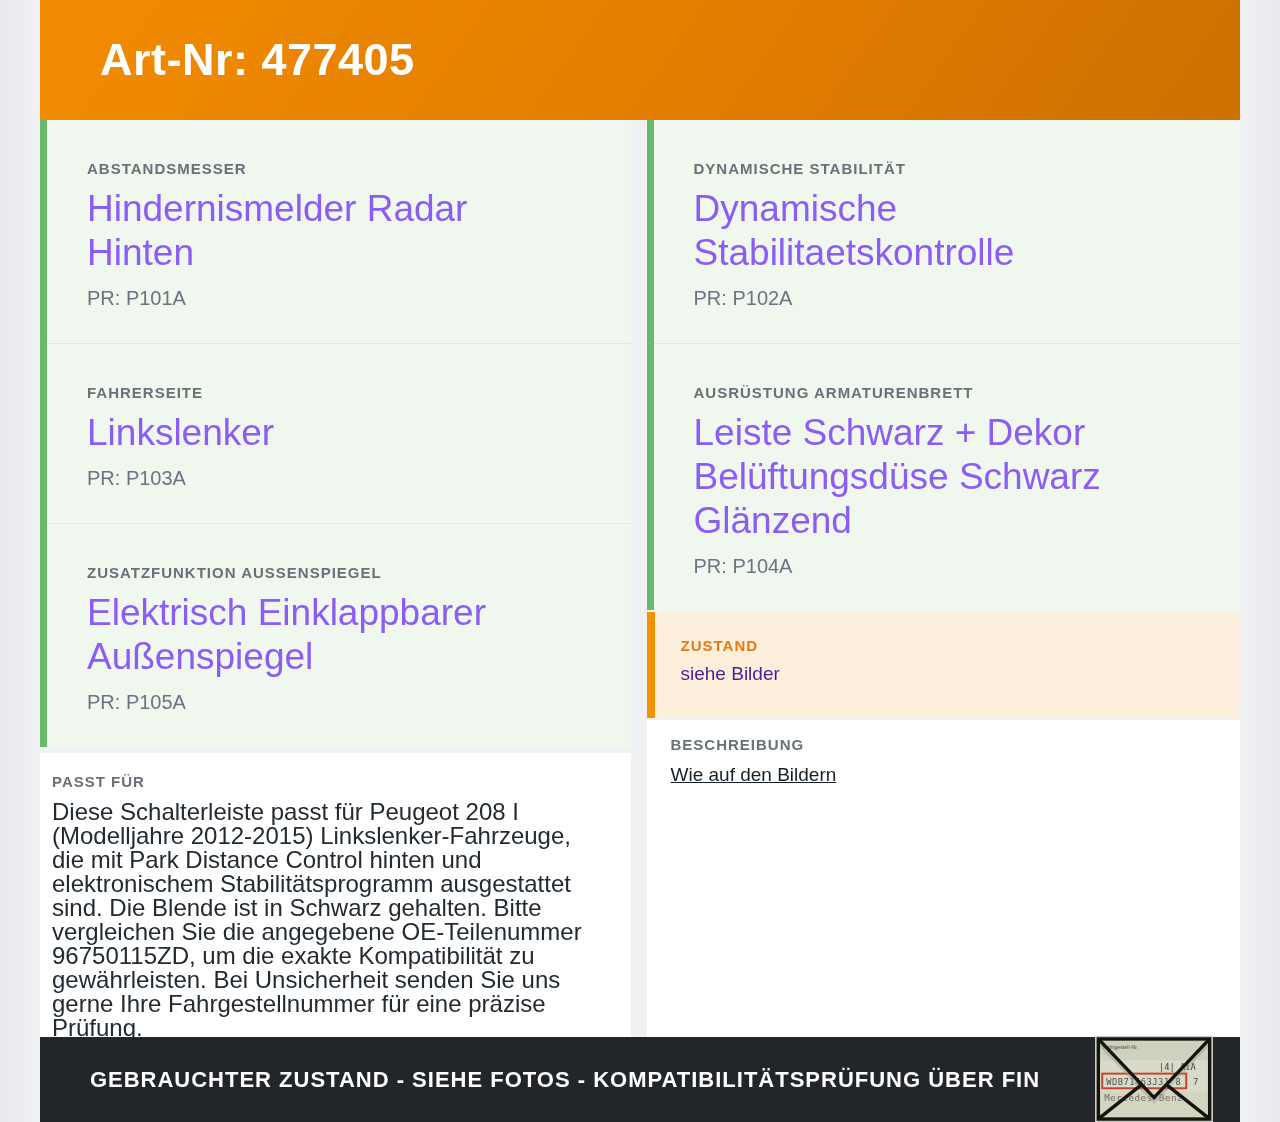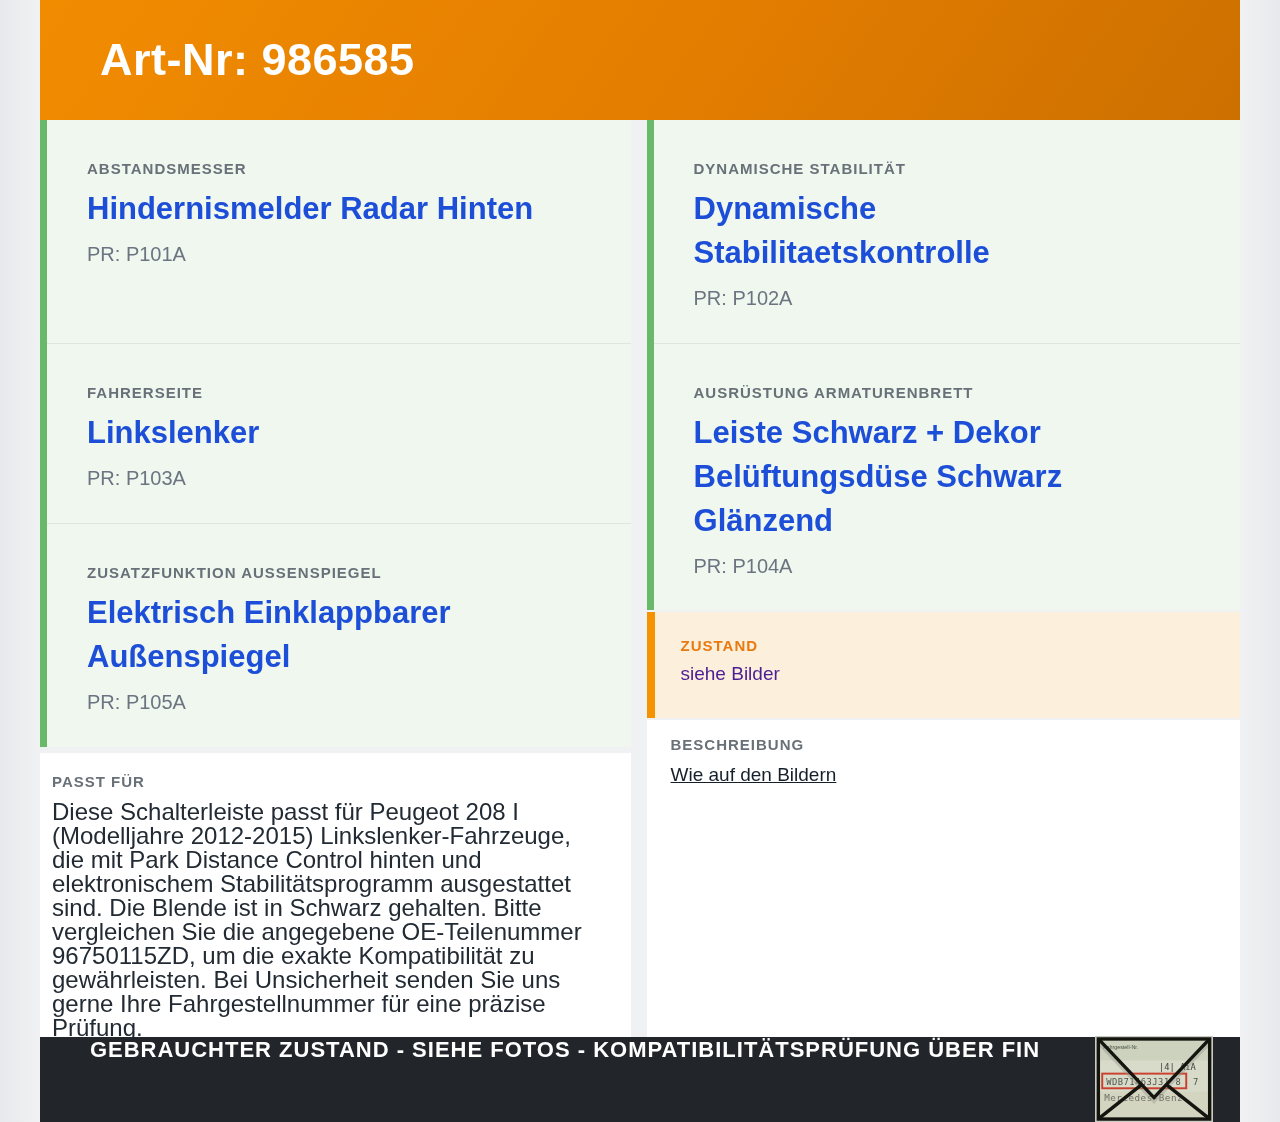--- a/index.html
+++ b/index.html
@@ -38,22 +38,22 @@
   .fg-left .feature:nth-child(2) { height: 180px; }
   .fg-left .feature:nth-child(3) { height: 224px; }
   .fg-right .feature:nth-child(1) { height: 223px; }
   .fg-right .feature:nth-child(2) { height: 267px; }
 
   .card-label {
     font-size: 15px; font-weight: 700; letter-spacing: 1px;
     color: #687078; text-transform: uppercase;
   }
   .feature-title {
-    margin-top: 10px; font-size: 31px; font-weight: 700;
-    line-height: 44px; color: #1d4ed8; max-width: 480px;
+    margin-top: 10px; font-size: 37px; font-weight: 400;
+    line-height: 44px; color: #8b5cf6; max-width: 480px;
   }
   .feature-pr { margin-top: 12px; font-size: 20px; color: #6b7480; }
 
   
   .zustand {
     margin-top: 2px; height: 106px;
     background: #fcefdb; border-left: 8px solid #f49200;
     padding: 25px 26px 0 26px;
   }
   .zustand .card-label { color: #e87a10; }
@@ -65,41 +65,41 @@
   .beschreibung { flex: 1; margin-top: 2px; padding: 16px 24px 0 24px; }
   .passt-text {
     margin-top: 10px; font-size: 24px; line-height: 24px;
     color: #222a33; max-width: 552px;
   }
   .beschreibung-value { margin-top: 11px; font-size: 19px; color: #16202b; text-decoration: underline; }
 
   
   .footer {
     height: 85px; background: #22262b; position: relative;
-    display: flex; align-items: flex-start; justify-content: center;
+    display: flex; align-items: center; justify-content: center;
     padding-right: 150px;
   }
   .footer-text {
     color: #ffffff; font-size: 22px; font-weight: 700;
     letter-spacing: 1px; text-transform: uppercase; white-space: nowrap;
   }
   .doc-thumb {
     position: absolute; right: 27px; bottom: 0;
     width: 118px; height: 86px;
     border: 1px solid #c9cbc2; background: #d9dbca;
   }
   .doc-thumb svg { display: block; width: 100%; height: 100%; }
 </style>
 </head>
 <body>
 
 <div class="page">
 
   <div class="header">
-    <h1>Art-Nr: 986585</h1>
+    <h1>Art-Nr: 477405</h1>
   </div>
 
   <div class="main">
 
     <div class="col col-left">
       <div class="feature-group fg-left">
         <div class="feature">
           <div class="card-label">ABSTANDSMESSER</div>
           <div class="feature-title">Hindernismelder Radar Hinten</div>
           <div class="feature-pr">PR: P101A</div>

